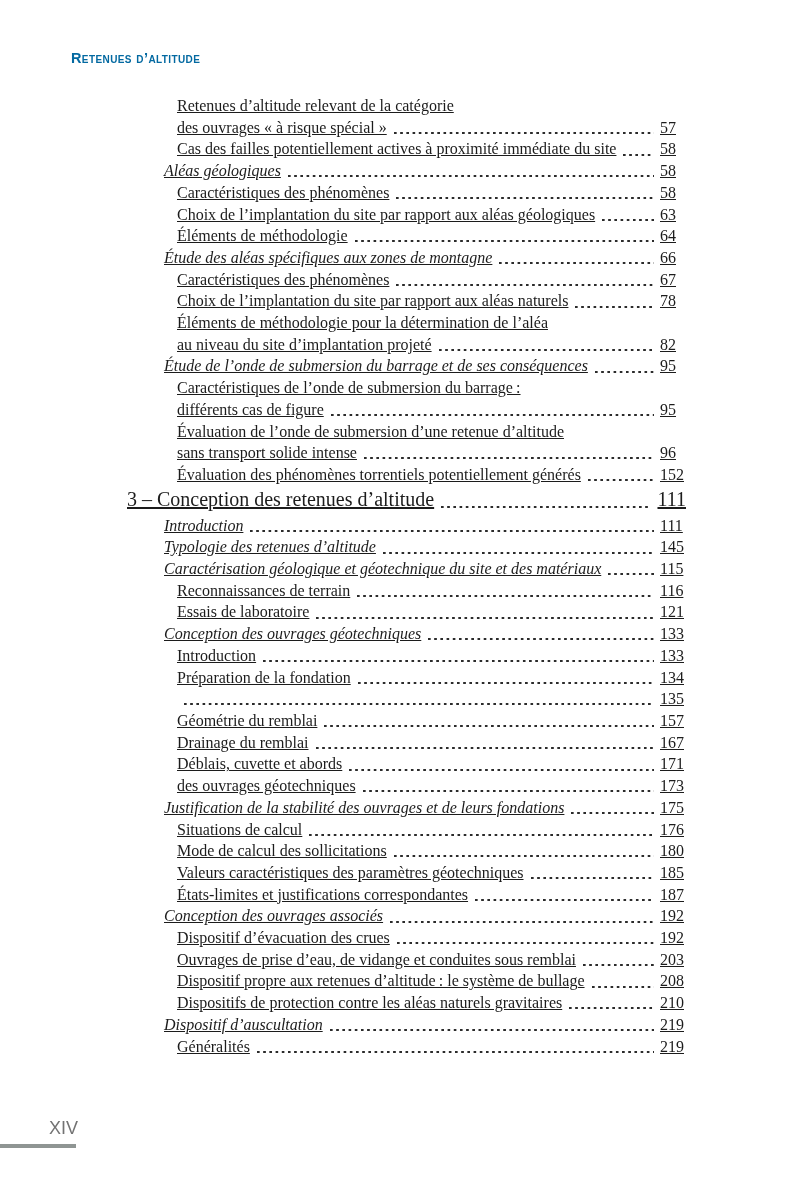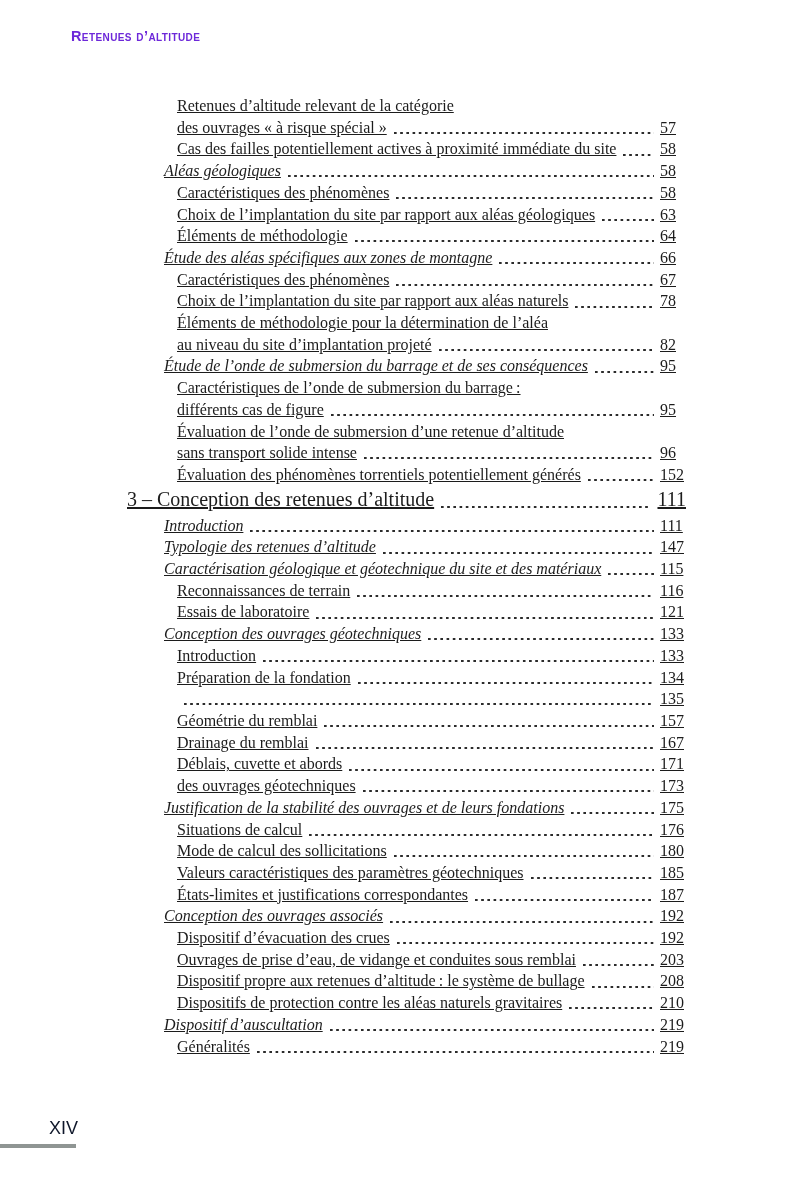--- a/index.html
+++ b/index.html
@@ -1,45 +1,45 @@
 <!DOCTYPE html>
 <html><head>
 <meta charset="utf-8">
 <style>
   html,body{margin:0;padding:0;}
   body{
     width:800px;height:1200px;background:#ffffff;position:relative;
     font-family:"Liberation Serif", serif;color:#1c1c1c;overflow:hidden;
   }
   .page-header{
-    position:absolute;left:71px;top:28px;
+    position:absolute;left:71px;top:50px;
     font-family:"Liberation Sans", sans-serif;
     font-weight:700;font-variant:small-caps;
-    font-size:14.5px;letter-spacing:0.4px;color:#6d28d9;
+    font-size:14.5px;letter-spacing:0.4px;color:#0369a1;
   }
   .toc{
     position:absolute;left:127px;top:95px;width:559px;
     font-size:16px;line-height:21.7px;
   }
   .row{display:flex;text-decoration:underline;}
   .row .label{white-space:nowrap;}
   .row.section{padding-left:37px;}
   .row.section .label{font-style:italic;}
   .row.sub{padding-left:50px;}
   .row.chapter{font-size:20px;line-height:27px;margin-bottom:2px;}
   .dots{
     flex:1 1 auto;align-self:flex-end;height:4px;min-width:14px;
     margin:0 6px 3.5px 7px;
     background-image:radial-gradient(circle at 1.3px 2px, #2b2b2b 1.05px, rgba(0,0,0,0) 1.45px);
     background-size:6.2px 4px;background-position:left bottom;background-repeat:repeat-x;
   }
   .pg{min-width:26px;white-space:nowrap;}
   .footer-page{
     position:absolute;left:49px;top:1118px;
-    font-family:"Liberation Sans", sans-serif;font-size:18px;color:#0f172a;
+    font-family:"Liberation Sans", sans-serif;font-size:18px;color:#737373;
   }
   .footer-bar{
     position:absolute;left:0;top:1144px;width:76px;height:4px;background:#8f9593;
   }
 </style>
 </head>
 <body>
 
 <div class="page-header">Retenues d’altitude</div>
 
@@ -132,21 +132,21 @@
       <span class="pg">111</span>
     </div>
     <div class="row section">
       <span class="label">Introduction</span>
       <span class="dots"></span>
       <span class="pg">111</span>
     </div>
     <div class="row section">
       <span class="label">Typologie des retenues d’altitude</span>
       <span class="dots"></span>
-      <span class="pg">147</span>
+      <span class="pg">145</span>
     </div>
     <div class="row section">
       <span class="label">Caractérisation géologique et géotechnique du site et des matériaux</span>
       <span class="dots"></span>
       <span class="pg">115</span>
     </div>
     <div class="row sub">
       <span class="label">Reconnaissances de terrain</span>
       <span class="dots"></span>
       <span class="pg">116</span>

